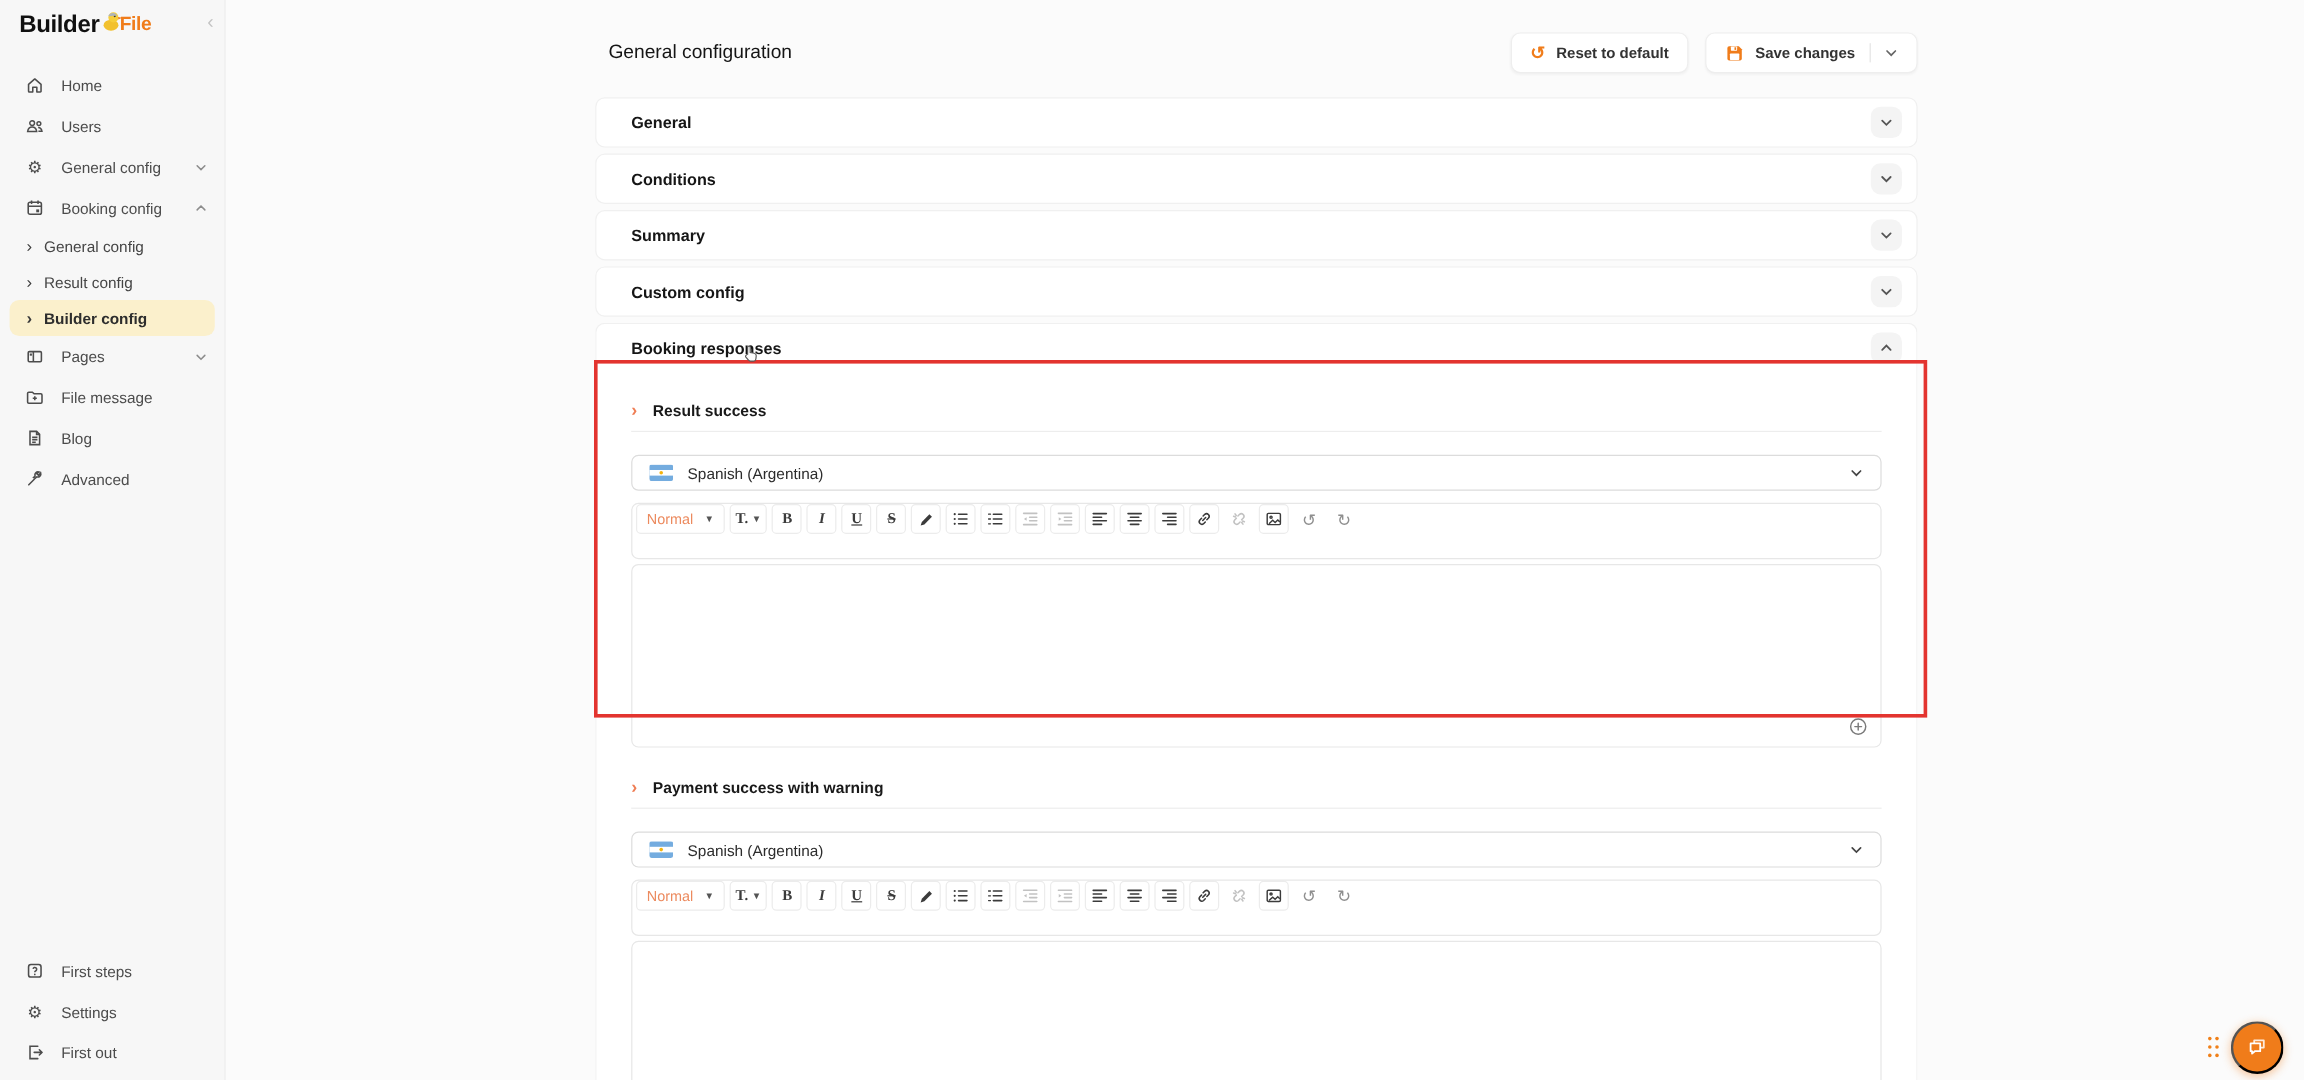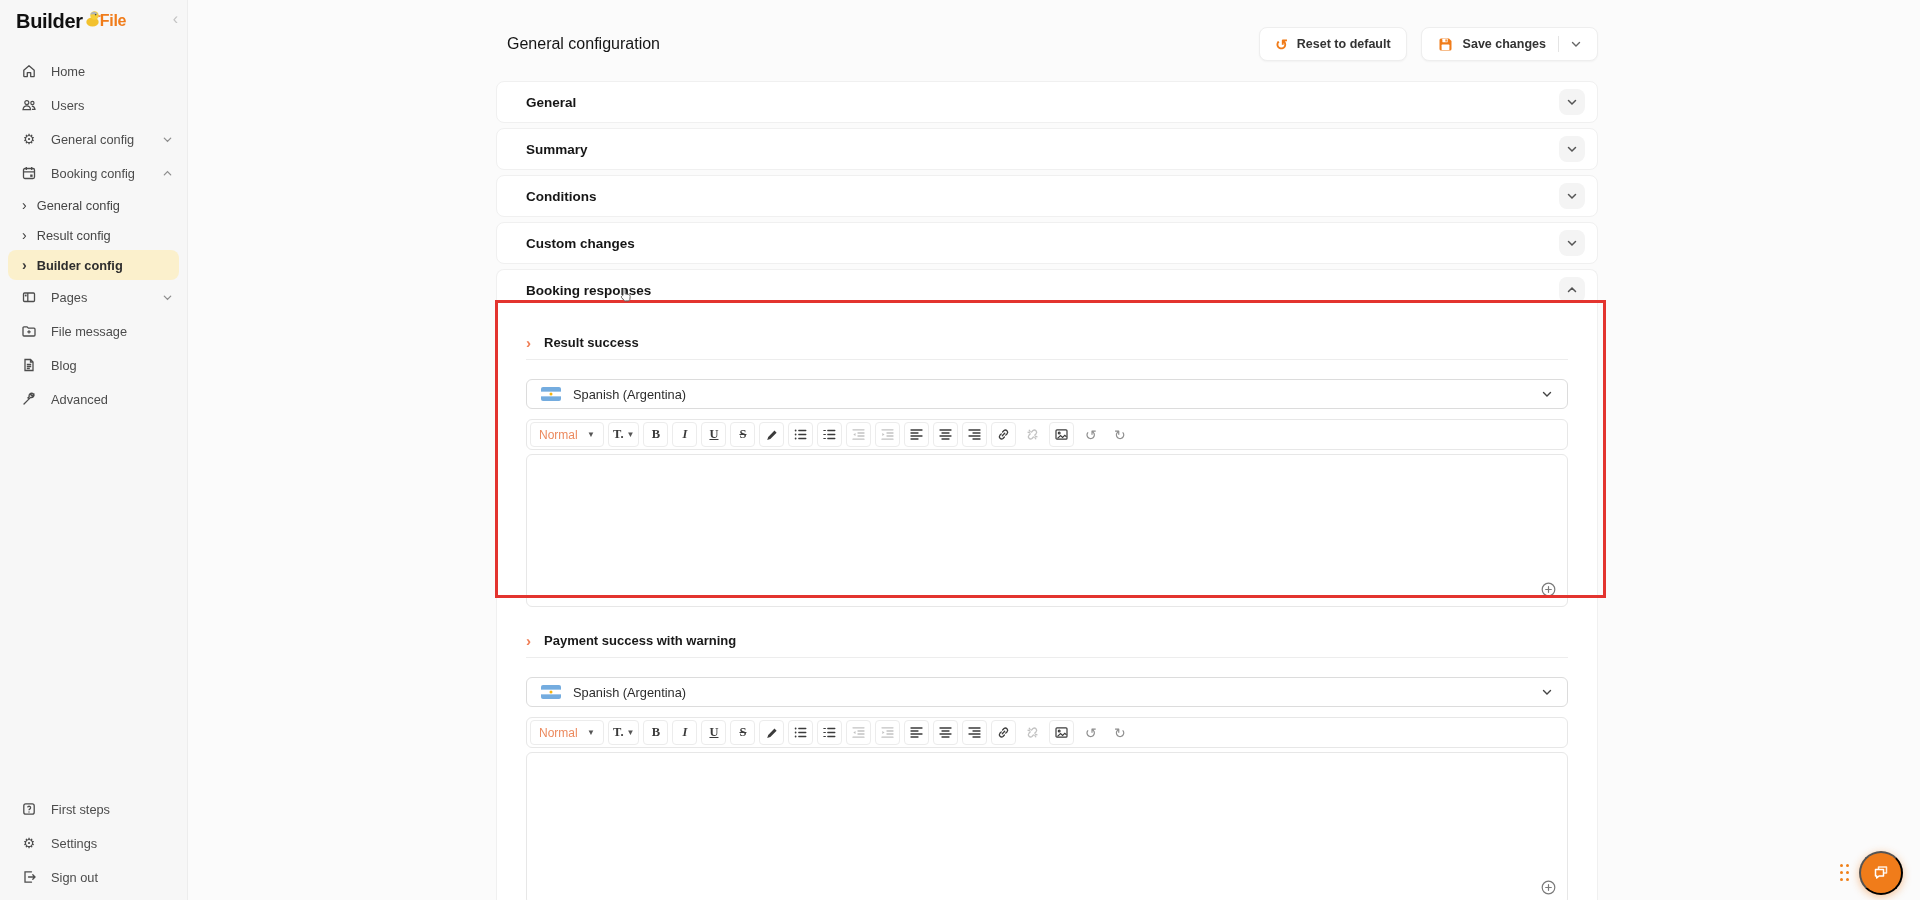--- a/index.html
+++ b/index.html
@@ -56,22 +56,22 @@
   .sub-head.third { padding-top:15px; }
   .sub-chev { color:#ef7d54; font-size:15px; font-weight:700; line-height:1; }
   .sub-title { font-size:13px; font-weight:700; color:#191919; }
   .divider { height:1px; background:#ededed; margin-top:9px; }
   .select { margin-top:19px; height:30px; border:1px solid #dcdcdc; border-radius:6px; background:#fff;
     display:flex; align-items:center; padding:0 14px; cursor:pointer; }
   .flag { width:20px; height:14px; border-radius:2px; overflow:hidden; margin-right:12px; flex:none; display:flex; }
   .select-label { font-size:12.8px; color:#2c2c2c; }
   .select-chev { margin-left:auto; color:#444; display:flex; }
   
-  .toolbar { margin-top:10px; height:31px; border:1px solid #e7e7e7; border-radius:6px; display:flex;
-    align-items:center; padding:0 3px; gap:4px; background:#fff; }
+  .toolbar { margin-top:10px; height:47px; border:1px solid #e7e7e7; border-radius:6px; display:flex;
+    align-items:flex-start; padding:0 3px; gap:4px; background:#fff; }
   .tb { height:25px; min-width:25px; border:1px solid #ececec; border-radius:4px; background:#fff;
     display:flex; align-items:center; justify-content:center; font-size:12.5px; color:#3b3b3b;
     padding:0 4px; cursor:pointer; }
   .tb.noborder { border-color:transparent; }
   .tb.disabled { color:#c2c2c2; }
   .tb svg { display:block; }
   .fmt { width:74px; justify-content:space-between; padding:0 8px; }
   .fmt-label { color:#ec8a5e; font-size:12px; }
   .ddm { font-size:8px; color:#555; line-height:1; }
   .glyph-b { font-weight:800; font-family:"Liberation Serif", serif; }
@@ -232,21 +232,21 @@
         <span class="nicon">⚙</span>
         <span class="nlabel">Settings</span>
       </div>
       <div class="nav-item">
         <span class="nicon">
           <svg width="16" height="16" viewBox="0 0 16 16" fill="none" stroke="currentColor" stroke-width="1.3" stroke-linecap="round">
               <path d="M10.5 2.8H4v10.4h6.5"></path>
               <path d="M7.5 8h6.5M11.8 5.8 14 8l-2.2 2.2"></path>
             </svg>
         </span>
-        <span class="nlabel">Sign out</span>
+        <span class="nlabel">First out</span>
       </div>
     </div>
   </aside>
 
   <main class="main">
     <div class="container">
       <h1 class="page-title">General configuration</h1>
 
       <div class="topbtns">
         <button class="btn">
@@ -279,41 +279,41 @@
             <span class="card-label">General</span>
             <span class="chev-btn">
               <svg width="12" height="12" viewBox="0 0 12 12" fill="none" stroke="currentColor" stroke-width="1.5" stroke-linecap="round">
                   <path d="M2.5 4.5 6 8l3.5-3.5"></path>
                 </svg>
             </span>
           </div>
         </section>
         <section class="card">
           <div class="card-head">
+            <span class="card-label">Conditions</span>
+            <span class="chev-btn">
+              <svg width="12" height="12" viewBox="0 0 12 12" fill="none" stroke="currentColor" stroke-width="1.5" stroke-linecap="round">
+                  <path d="M2.5 4.5 6 8l3.5-3.5"></path>
+                </svg>
+            </span>
+          </div>
+        </section>
+        <section class="card">
+          <div class="card-head">
             <span class="card-label">Summary</span>
             <span class="chev-btn">
               <svg width="12" height="12" viewBox="0 0 12 12" fill="none" stroke="currentColor" stroke-width="1.5" stroke-linecap="round">
                   <path d="M2.5 4.5 6 8l3.5-3.5"></path>
                 </svg>
             </span>
           </div>
         </section>
         <section class="card">
           <div class="card-head">
-            <span class="card-label">Conditions</span>
-            <span class="chev-btn">
-              <svg width="12" height="12" viewBox="0 0 12 12" fill="none" stroke="currentColor" stroke-width="1.5" stroke-linecap="round">
-                  <path d="M2.5 4.5 6 8l3.5-3.5"></path>
-                </svg>
-            </span>
-          </div>
-        </section>
-        <section class="card">
-          <div class="card-head">
-            <span class="card-label">Custom changes</span>
+            <span class="card-label">Custom config</span>
             <span class="chev-btn">
               <svg width="12" height="12" viewBox="0 0 12 12" fill="none" stroke="currentColor" stroke-width="1.5" stroke-linecap="round">
                   <path d="M2.5 4.5 6 8l3.5-3.5"></path>
                 </svg>
             </span>
           </div>
         </section>
 
         <section class="card expanded">
           <div class="card-head">

